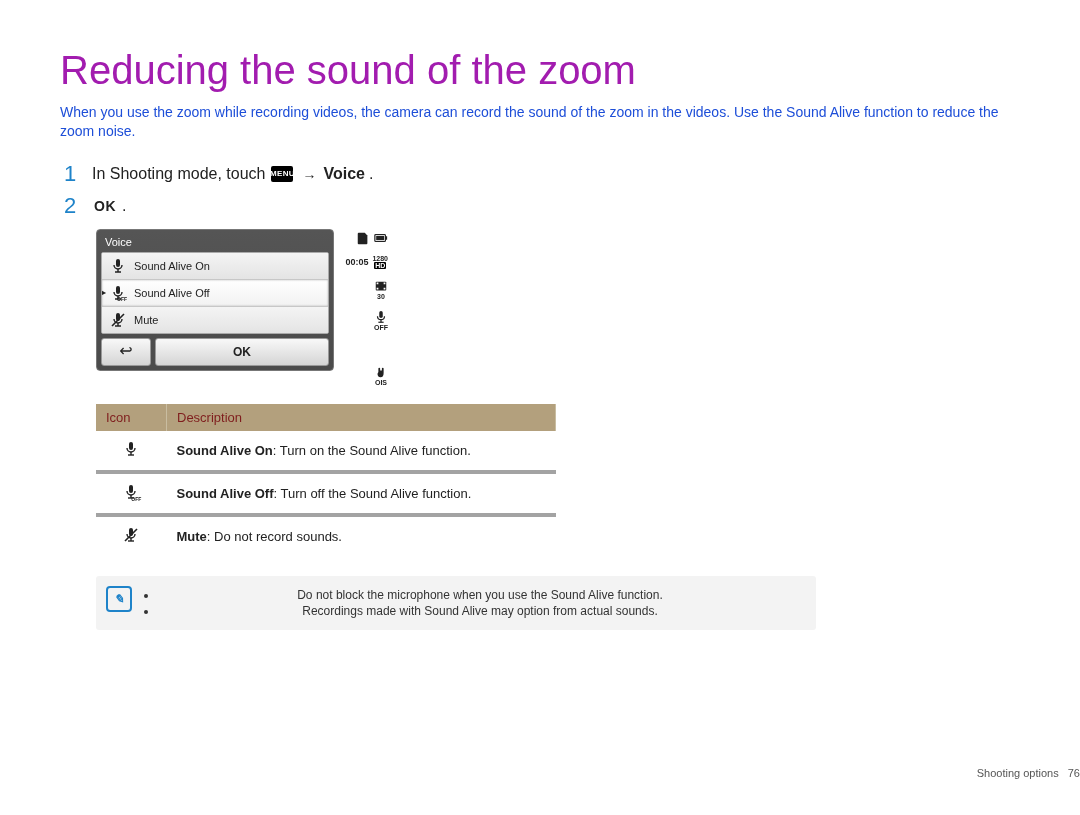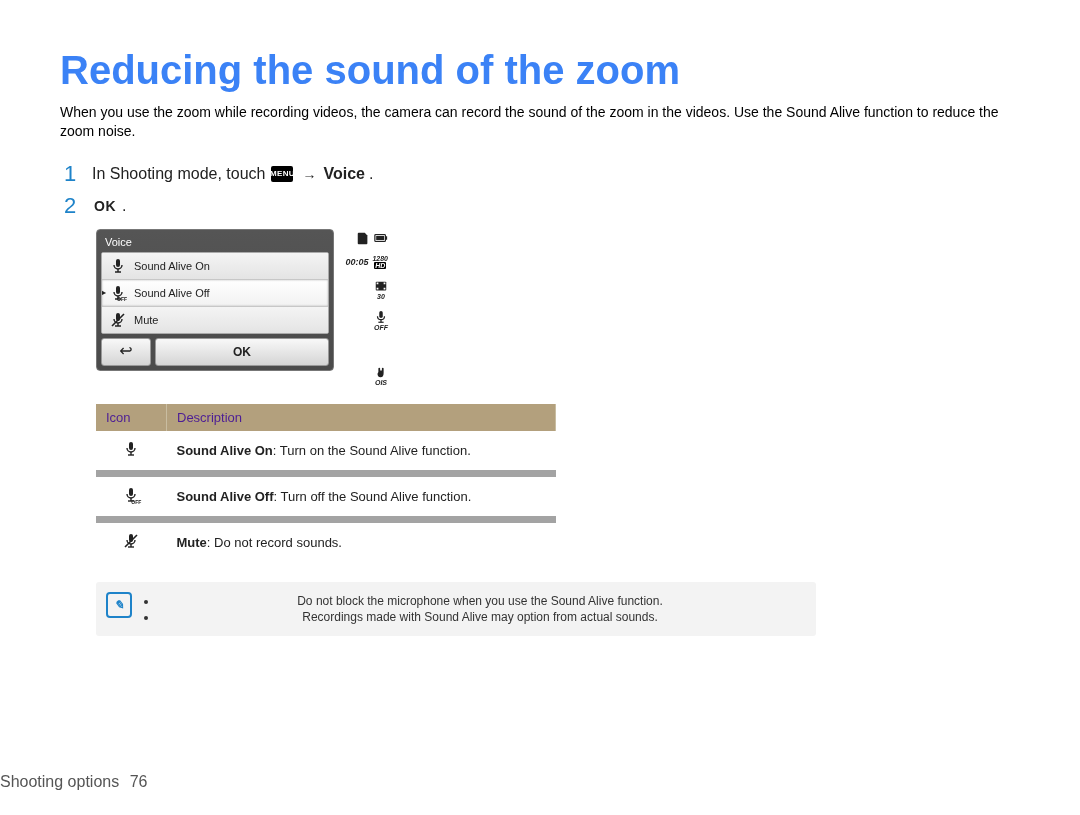--- a/index.html
+++ b/index.html
@@ -12,30 +12,30 @@
   }
   .page {
     width: 1080px;
     height: 815px;
     position: relative;
     box-sizing: border-box;
     padding: 48px 60px 30px 60px;
   }
   h1.title {
     font-size: 40px;
-    font-weight: 700;
-    color: #3b82f6;
+    font-weight: 400;
+    color: #a21caf;
     margin: 0 0 10px 0;
     letter-spacing: 0px;
   }
   p.intro {
     font-size: 14px;
     line-height: 1.35;
     margin: 0 0 22px 0;
-    color: #000000;
+    color: #1d4ed8;
     max-width: 960px;
   }
   .steps {
     margin-left: 4px;
   }
   .step {
     display: flex;
     align-items: center;
     margin-bottom: 10px;
     font-size: 16px;
@@ -150,46 +150,46 @@
   .side-icons {
     width: 46px;
     margin-left: 8px;
     display: flex;
     flex-direction: column;
     align-items: center;
     gap: 10px;
     padding-top: 2px;
   }
   .side-row {
-    display:flex; gap:4px; align-items:center; justify-content:flex-end; width:100%;font-style:italic;
+    display:flex; gap:4px; align-items:center; justify-content:flex-end; width:100%;
   }
   .mini-text { font-size: 9px; font-weight: 700; }
   .mini-sub { font-size: 7px; font-weight: 700; line-height:1; }
   .stack { display:flex; flex-direction:column; align-items:center; line-height:1; }
 
   svg.glyph { width:14px; height:14px; }
 
   
   .desc-table {
     width: 460px;
     margin-left: 36px;
     border-collapse: collapse;
     font-size: 13px;
   }
   .desc-table th {
     background: #b3a07d;
-    color: #4c1d95;
+    color: #7f1d1d;
     font-weight: 400;
     text-align: left;
     padding: 6px 10px;
     border-right: 1px solid #c9bda1;
   }
   .desc-table th:first-child { width: 50px; }
   .desc-table td {
-    border-bottom: 7px solid #a3a3a3;
+    border-bottom: 4px solid #a3a3a3;
     padding: 10px 10px;
     vertical-align: middle;
   }
   .desc-table td.iconcell {
     text-align: center;
     width: 50px;
   }
   .desc-table tr:last-child td { border-bottom: none; }
 
   
@@ -217,25 +217,25 @@
     color: #1e83c9;
     font-style: italic;
     font-weight: 700;
   }
   .note ul { margin: 0; padding-left: 16px; text-align: center; }
   .note li { margin: 2px 0; }
 
   
   .footer {
     position: absolute;
-    bottom: 24px;
+    bottom: 36px;
     left: 0;
     width: 100%;
-    text-align: left;
-    font-size: 16px;
+    text-align: right;
+    font-size: 11px;
     color: #555;
   }
   .footer .pgnum { margin-left: 6px; }
 
   
   .mic-svg { width:16px; height:16px; }
 </style>
 </head>
 <body>
 

